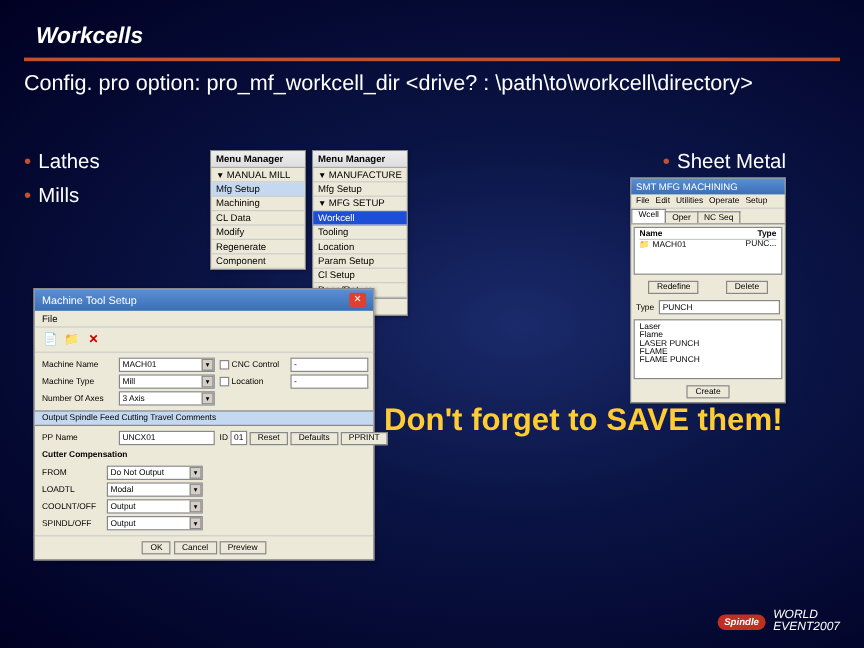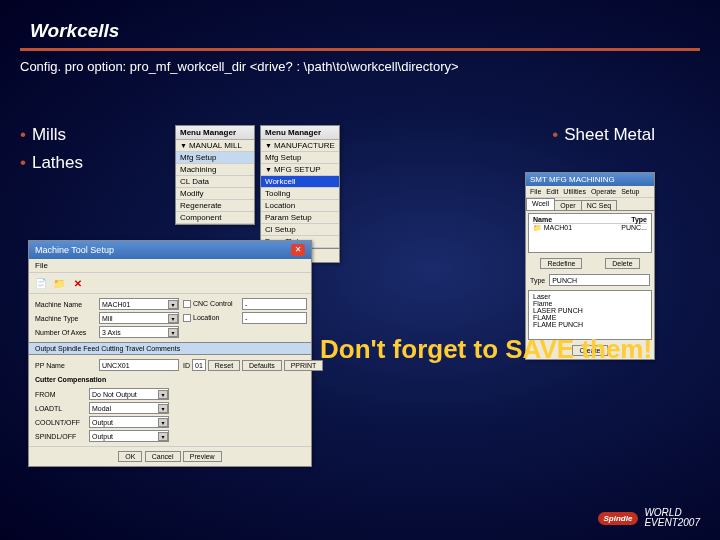--- a/index.html
+++ b/index.html
@@ -19,21 +19,21 @@
     font-style: italic;
     padding: 20px 0 4px 30px;
   }
   .title-underline {
     height: 3px;
     background: #c05030;
     margin: 2px 20px 8px 20px;
   }
   .config-line {
     color: #fff;
-    font-size: 13px;
+    font-size: 18px;
     padding: 0 20px;
   }
   .bullets-left {
     position: absolute;
     left: 20px;
     top: 125px;
   }
   .bullets-right {
     position: absolute;
     right: 65px;
@@ -171,21 +171,21 @@
     display: inline-block;
   }
   .bottom-btns {
     text-align: center;
     padding: 4px 0;
     border-top: 1px solid #ccc;
   }
   
   .smt {
     right: 65px;
-    top: 172px;
+    top: 148px;
     width: 130px;
   }
   .smt-menu {
     padding: 2px 4px;
     font-size: 7px;
     border-bottom: 1px solid #ccc;
     display: flex;
     gap: 5px;
   }
   .tab-row {
@@ -275,22 +275,22 @@
   .cb { width: 8px; height: 8px; border: 1px solid #888; background: #fff; display: inline-block; vertical-align: middle; margin-right: 2px; }
 </style>
 </head>
 <body>
 
 <div class="slide-title">Workcells</div>
 <div class="title-underline"></div>
 <div class="config-line">Config. pro option: pro_mf_workcell_dir &lt;drive? : \path\to\workcell\directory&gt;</div>
 
 <div class="bullets-left">
+  <div class="bullet-item"><span class="bullet-dot">•</span><span>Lathes</span></div>
   <div class="bullet-item"><span class="bullet-dot">•</span><span>Mills</span></div>
-  <div class="bullet-item"><span class="bullet-dot">•</span><span>Lathes</span></div>
 </div>
 
 <div class="bullets-right">
   <div class="bullet-item"><span class="bullet-dot">•</span><span>Sheet Metal</span></div>
 </div>
 
 <div class="panel mm1">
   <div class="panel-title">Menu Manager</div>
   <div class="menu-line"><span class="menu-arrow">▼</span><span>MANUAL MILL</span></div>
   <div class="menu-line highlight">Mfg Setup</div>

